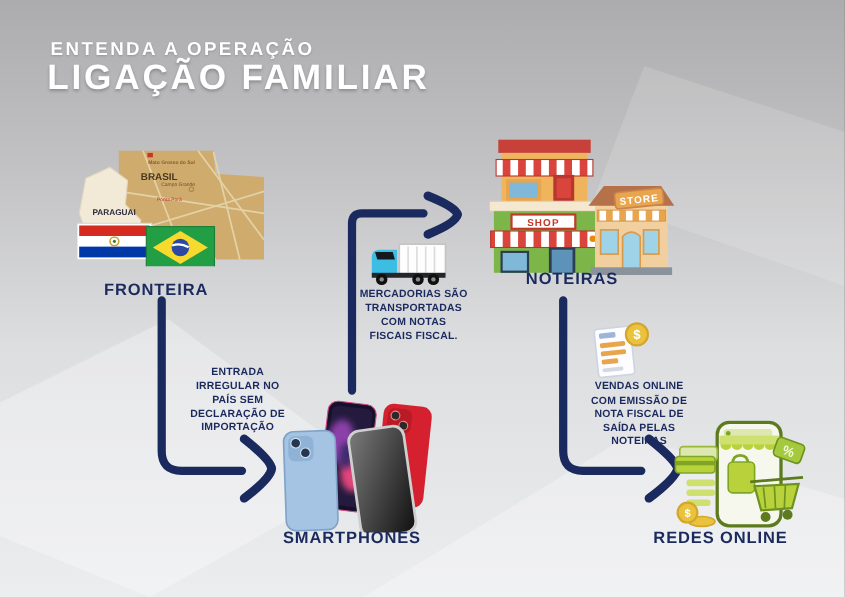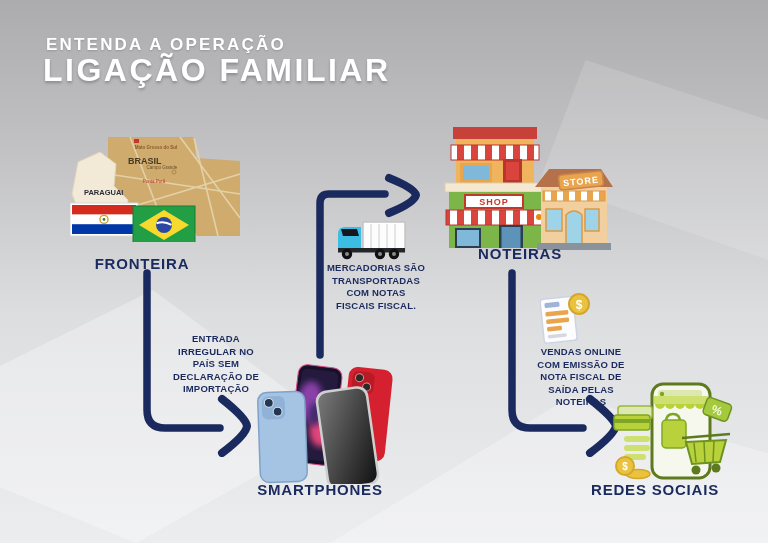--- a/index.html
+++ b/index.html
@@ -262,14 +262,14 @@
       <circle cx="84" cy="88" r="4.5" fill="#5e7a1e"></circle>
         <circle cx="104" cy="86" r="4.5" fill="#5e7a1e"></circle>
     </g>
 
     <g>
       <ellipse cx="26" cy="92" rx="12" ry="4.5" fill="#eac33e" stroke="#d4a72c" stroke-width="1.5"></ellipse>
       <circle cx="13" cy="84" r="9" fill="#eac33e" stroke="#d4a72c" stroke-width="2"></circle>
       <text x="13" y="88" font-size="10" font-weight="bold" fill="#fff" text-anchor="middle">$</text>
     </g>
   </svg>
-  <div class="node-label" style="left:580px;top:481px;width:150px;">REDES SOCIAIS</div>
+  <div class="node-label" style="left:580px;top:481px;width:150px;">REDES ONLINE</div>
 </div>
 
 </body></html>

